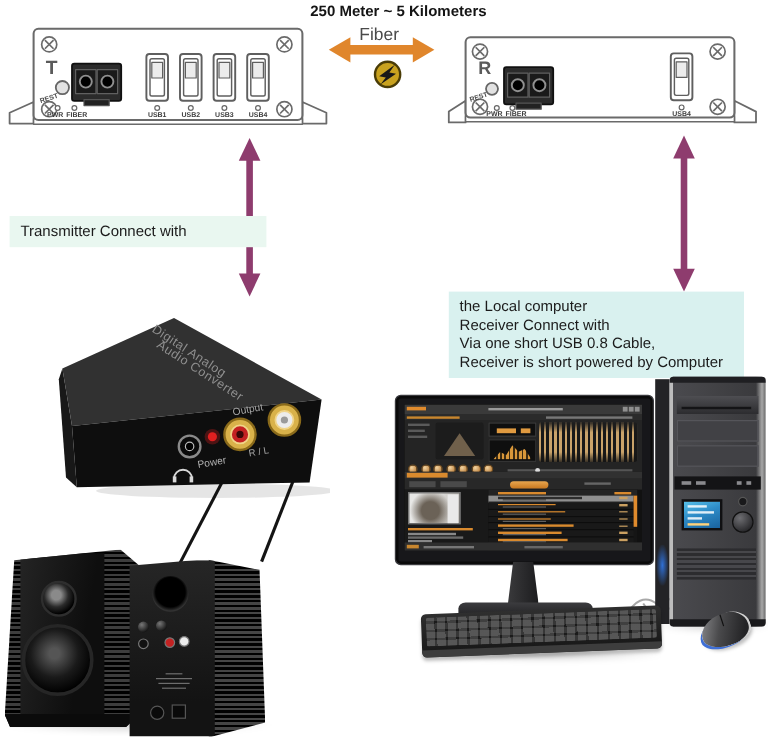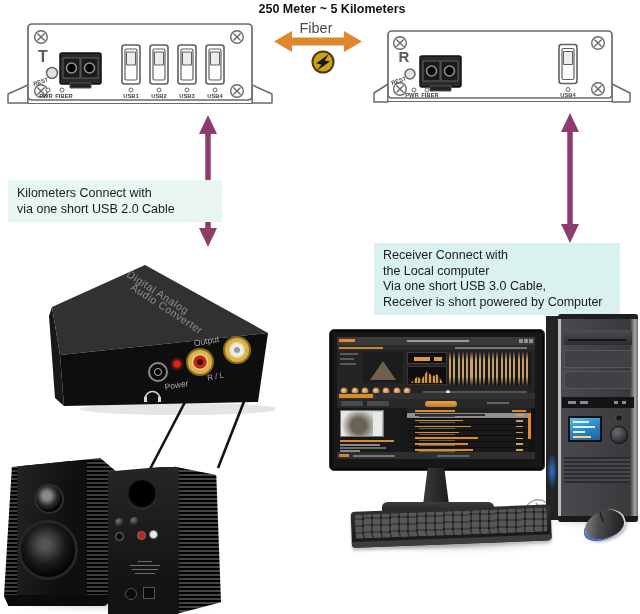--- a/index.html
+++ b/index.html
@@ -250,27 +250,26 @@
 
     <line x1="185" y1="402" x2="148" y2="473" stroke="#141414" stroke-width="2.6"></line>
     <line x1="245" y1="399" x2="218" y2="468" stroke="#141414" stroke-width="2.6"></line>
 
     <path d="M 522,514 C 528,500 538,496 547,503" fill="none" stroke="#a8a8a8" stroke-width="1.6"></path>
     <path d="M 598,512 C 594,496 582,490 568,495 C 556,499 548,505 542,509" fill="none" stroke="#a8a8a8" stroke-width="1.6"></path>
     <path d="M 560,506 C 550,512 540,510 536,503" fill="none" stroke="#a8a8a8" stroke-width="1.6"></path>
   </svg>
 
   <div class="note" id="note-left">
-    <div>Kilometers Connect with</div>
-    <div>via one short USB 2.0 Cable</div>
+    <div>Transmitter Connect with</div>
   </div>
   <div class="note" id="note-right">
+    <div>the Local computer</div>
     <div>Receiver Connect with</div>
-    <div>the Local computer</div>
-    <div>Via one short USB 3.0 Cable,</div>
+    <div>Via one short USB 0.8 Cable,</div>
     <div>Receiver is short powered by Computer</div>
   </div>
 
   <svg class="abs" width="235" height="160" viewBox="0 0 235 160" style="left:40px;top:258px">
     <ellipse cx="140" cy="151" rx="100" ry="6" fill="rgba(0,0,0,0.10)"></ellipse>
     <polygon points="12,49 20,97 24,148 15,140 9,58" fill="#181818"></polygon>
     <polygon points="12,49 105,7 228,75 20,97" fill="#262626"></polygon>
     <polygon points="12,49 105,7 228,75 20,97" fill="rgba(255,255,255,0.05)"></polygon>
     <polygon points="20,97 228,75 218,144 24,148" fill="#0e0e0e"></polygon>
     <text x="0" y="0" transform="translate(86,18) rotate(33)" font-size="10.5" letter-spacing="0.5" fill="#8f8f8f">Digital Analog</text>

